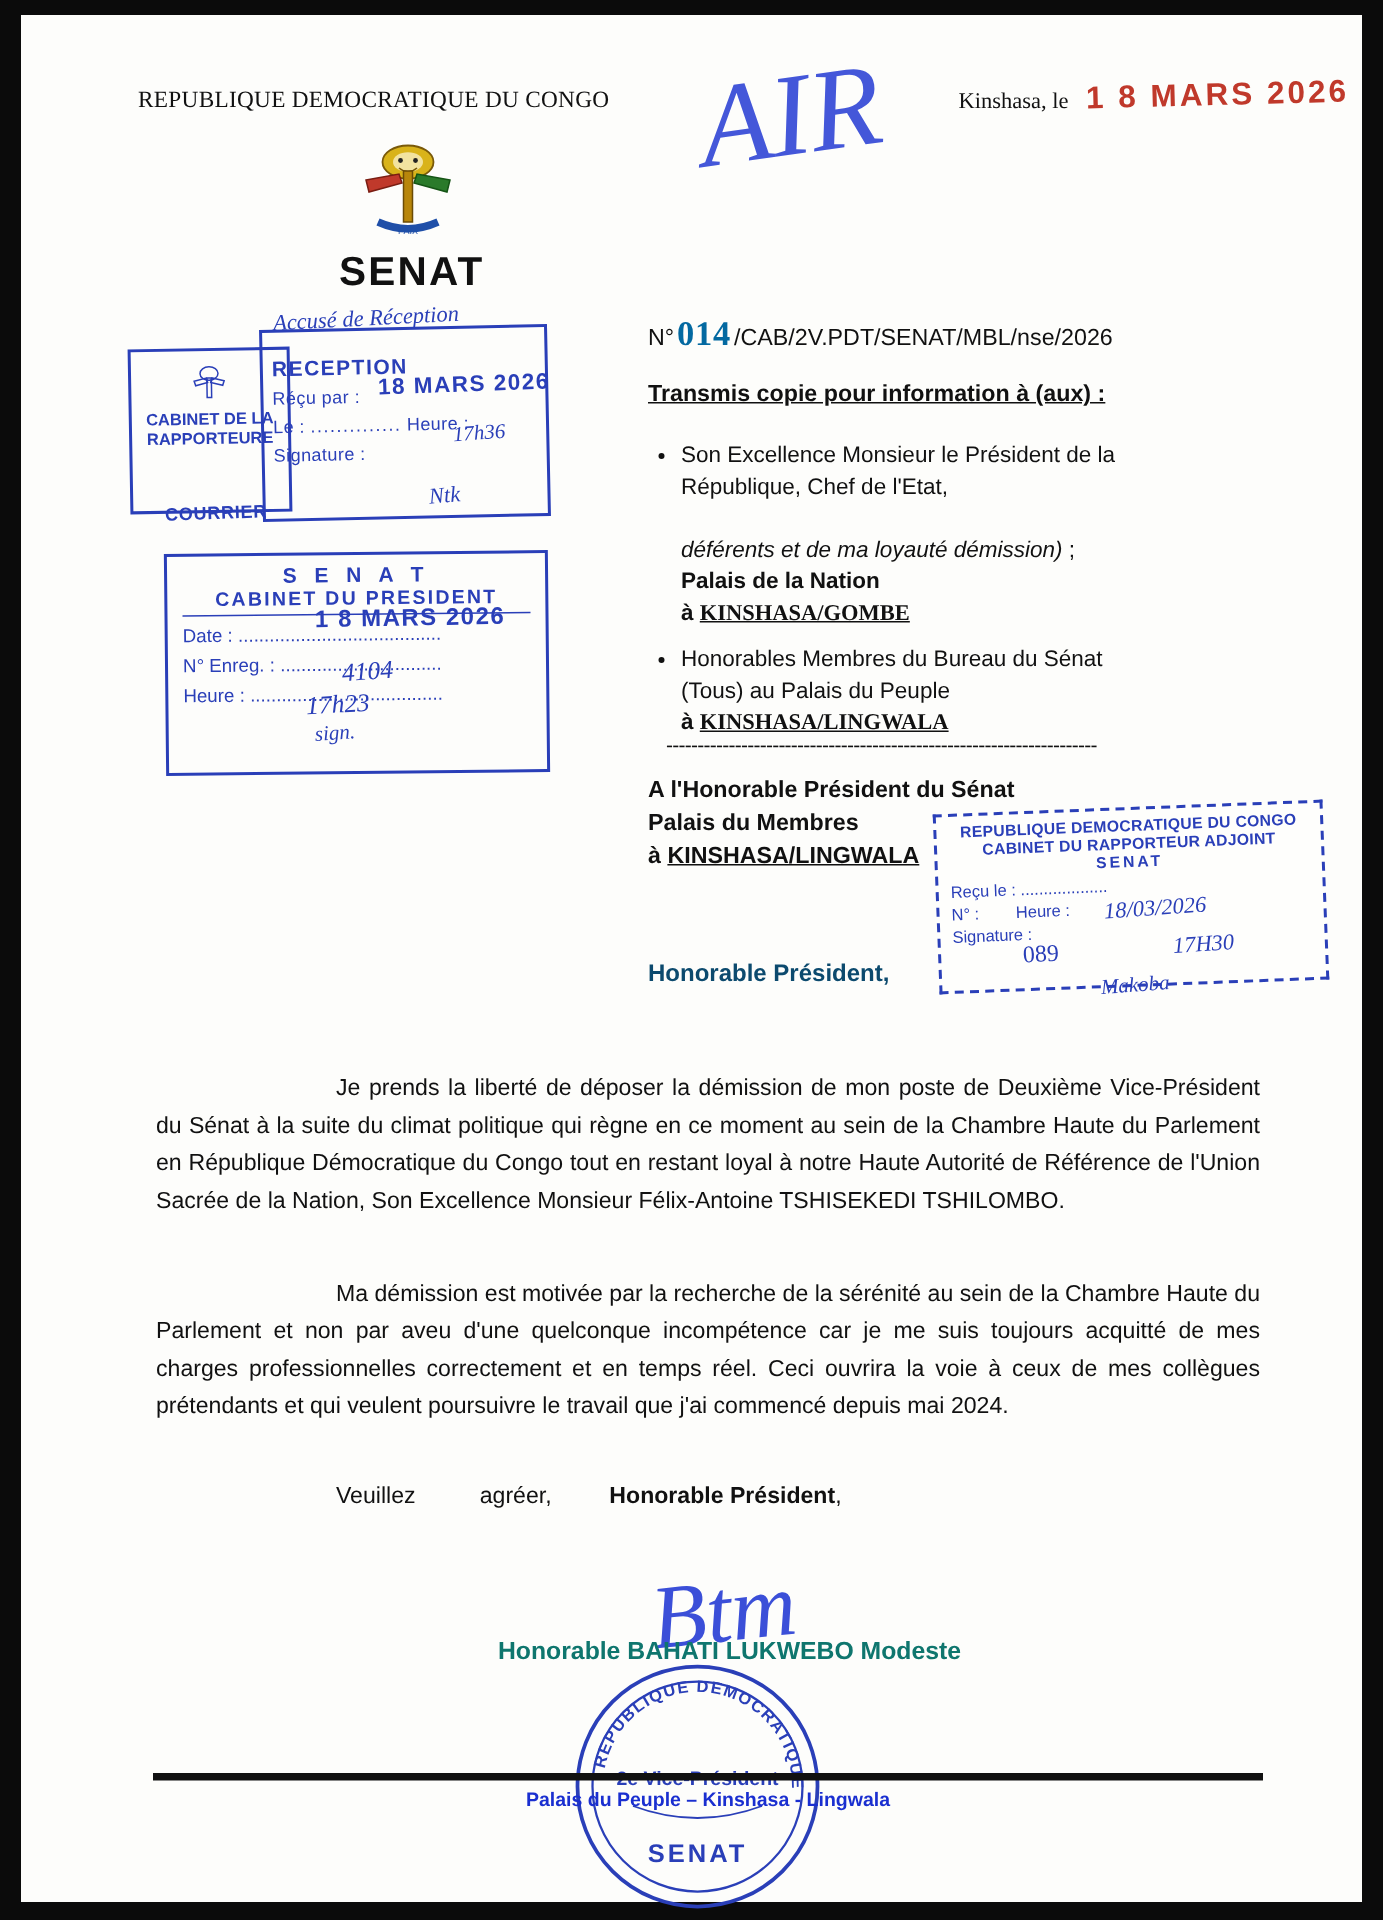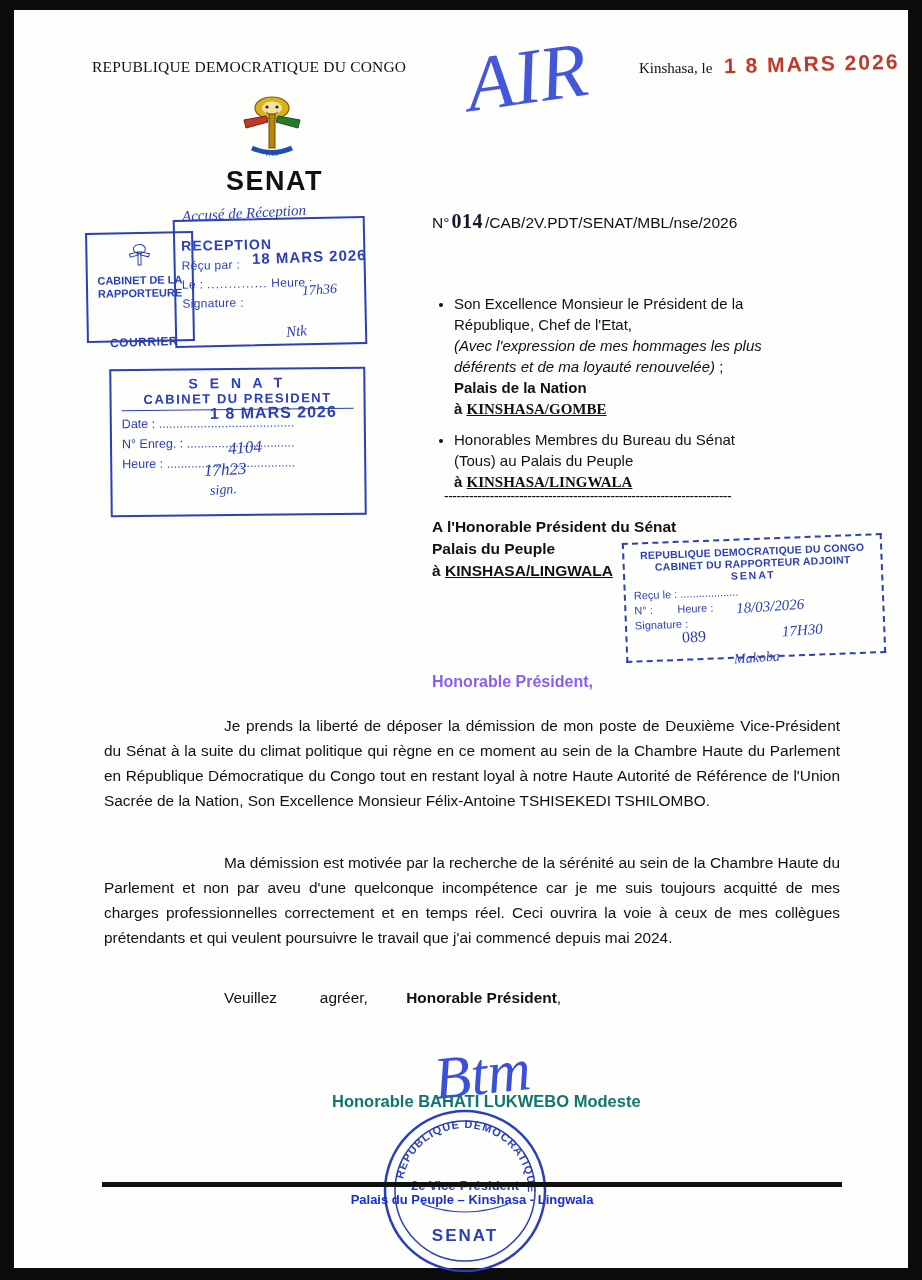--- a/index.html
+++ b/index.html
@@ -102,23 +102,23 @@
   
   .ref-line {
     position: absolute;
     left: 418px;
     top: 200px;
     font-size: 15.5px;
     color: #111;
     font-family: "Liberation Sans", sans-serif;
   }
   .ref-num {
-    color: #0f172a;
-    font-family: "Liberation Serif", serif;
-    font-size: 20px;
+    color: #0369a1;
+    font-family: "Liberation Serif", serif;
+    font-size: 23px;
     font-weight: bold;
     letter-spacing: 0.5px;
     padding: 0 2px;
   }
 
   .transmis {
     position: absolute;
     left: 418px;
     top: 244px;
     font-size: 15.5px;
@@ -173,24 +173,24 @@
     top: 603px;
     font-size: 16px;
     font-weight: bold;
     color: #111;
   }
   .concerne .ul { text-decoration: underline; }
 
   .salutation {
     position: absolute;
     left: 418px;
-    top: 663px;
+    top: 631px;
     font-size: 16px;
     font-weight: bold;
-    color: #8b5cf6;
+    color: #0c4a6e;
   }
 
   .body-text {
     position: absolute;
     left: 90px;
     width: 736px;
     font-size: 15.4px;
     line-height: 25px;
     color: #111;
     text-align: justify;
@@ -541,42 +541,43 @@
       </svg>
     </div>
     <div class="senat-word">SENAT</div>
 
     <div class="paraph-air">AIR</div>
 
     <div class="ref-line">
       <span>N°</span><span class="ref-num">014</span><span>/CAB/2V.PDT/SENAT/MBL/nse/2026</span>
     </div>
 
+    <div class="transmis">Transmis copie pour information à (aux) :</div>
 
     <ul class="recipients">
       <li>
         <span>Son Excellence Monsieur le Président de la</span><br>
         <span>République, Chef de l'Etat,</span><br>
-        <span class="it">(Avec l'expression de mes hommages les plus</span><br>
-        <span class="it">déférents et de ma loyauté renouvelée)</span><span> ;</span><br>
+        <br>
+        <span class="it">déférents et de ma loyauté démission)</span><span> ;</span><br>
         <span class="bold">Palais de la Nation</span><br>
         <span class="bold">à </span><span class="ul">KINSHASA/GOMBE</span>
       </li>
       <li>
         <span>Honorables Membres du Bureau du Sénat</span><br>
         <span>(Tous) au Palais du Peuple</span><br>
         <span class="bold">à </span><span class="ul">KINSHASA/LINGWALA</span>
       </li>
     </ul>
 
     <div class="divider-dashes">---------------------------------------------------------------------</div>
 
     <div class="addressee">
       <span>A  l'Honorable Président du Sénat</span><br>
-      <span>Palais du Peuple</span><br>
+      <span>Palais du Membres</span><br>
       <span>à </span><span class="ul">KINSHASA/LINGWALA</span>
     </div>
 
 
     <div class="salutation">Honorable Président,</div>
 
     <div class="body-text p1">
       <span class="indent"></span><span>Je prends la liberté de déposer la démission de mon poste de Deuxième Vice-Président du Sénat à la suite du climat politique qui règne en ce moment au sein de la Chambre Haute du Parlement en République Démocratique du Congo tout en restant loyal à notre Haute Autorité de Référence de l'Union Sacrée de la Nation, Son Excellence Monsieur Félix-Antoine TSHISEKEDI TSHILOMBO.</span>
     </div>
 

